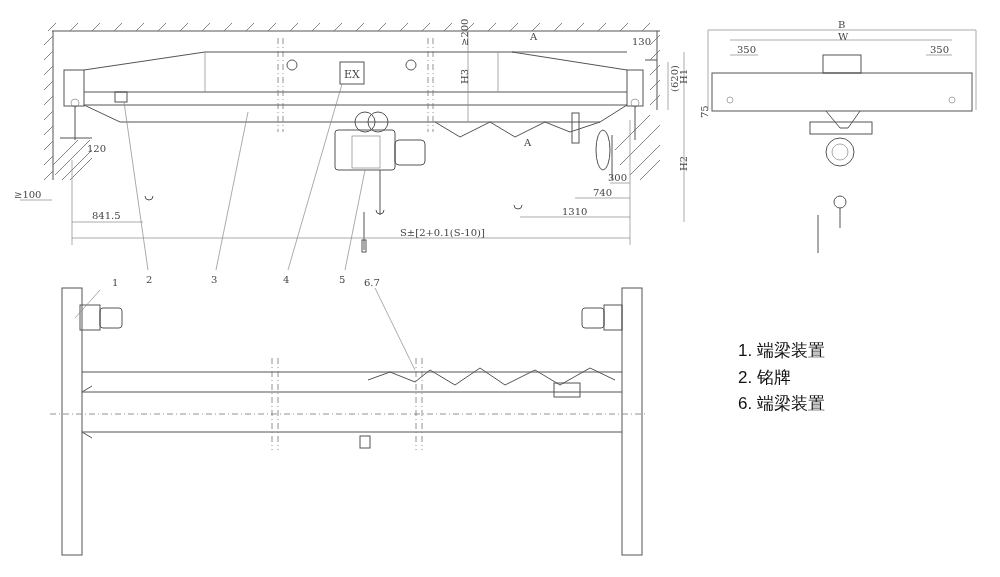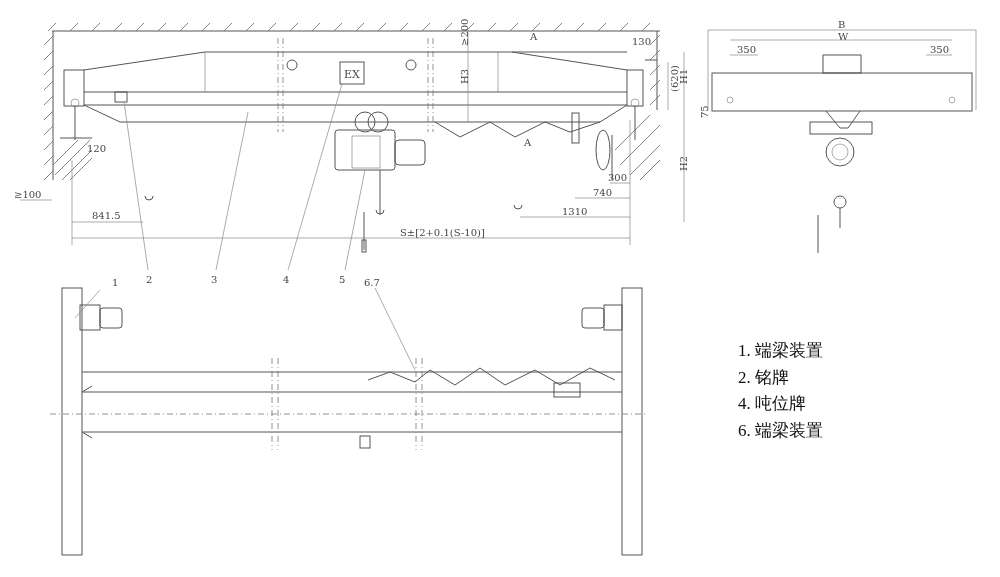--- a/index.html
+++ b/index.html
@@ -5,21 +5,21 @@
   html,body{margin:0;padding:0;background:#fff;}
   body{width:1000px;height:577px;position:relative;overflow:hidden;font-family:"DejaVu Serif",serif;}
   svg{position:absolute;left:0;top:0;}
   .ln{stroke:#555;stroke-width:1;fill:none;}
   .thin{stroke:#888;stroke-width:0.7;fill:none;}
   .dash{stroke:#777;stroke-width:0.8;fill:none;stroke-dasharray:6 3 1 3;}
   .hatch{stroke:#777;stroke-width:0.9;fill:none;}
   .dim{font-family:"DejaVu Serif",serif;font-size:10px;fill:#444;}
   .lbl{font-family:"DejaVu Serif",serif;font-size:11px;fill:#444;}
   .legend{position:absolute;left:738px;top:338px;}
-  .legend div{font-family:Liberation Serif, serif;font-size:17px;color:#111;line-height:26.5px;white-space:nowrap;}
+  .legend div{font-family:Liberation Sans, sans-serif;font-size:17px;color:#111;line-height:26.5px;white-space:nowrap;}
 </style>
 </head>
 <body>
 
 <svg width="1000" height="577" viewBox="0 0 1000 577">
 
   <g>
     <line class="ln" x1="52" y1="31" x2="660" y2="31"></line>
     <g class="hatch">
       <path d="M48 31 l8 -8 M70 31 l8 -8 M92 31 l8 -8 M114 31 l8 -8 M136 31 l8 -8 M158 31 l8 -8 M180 31 l8 -8 M202 31 l8 -8 M224 31 l8 -8 M246 31 l8 -8 M268 31 l8 -8 M290 31 l8 -8 M312 31 l8 -8 M334 31 l8 -8 M356 31 l8 -8 M378 31 l8 -8 M400 31 l8 -8 M422 31 l8 -8 M444 31 l8 -8 M466 31 l8 -8 M488 31 l8 -8 M510 31 l8 -8 M532 31 l8 -8 M554 31 l8 -8 M576 31 l8 -8 M598 31 l8 -8 M620 31 l8 -8 M642 31 l8 -8"></path>
@@ -176,15 +176,14 @@
     <line class="thin" x1="100" y1="290" x2="75" y2="318"></line>
     <text class="dim" x="112" y="286">1</text>
     <line class="thin" x1="375" y1="288" x2="415" y2="370"></line>
     <text class="dim" x="364" y="286">6.7</text>
   </g>
 </svg>
 
 <div class="legend">
   <div><span>1.</span> <span>端梁装置</span></div>
   <div><span>2.</span> <span>铭牌</span></div>
-  <div><span>4.</span> <span>吨位牌</span></div>
   <div><span>6.</span> <span>端梁装置</span></div>
 </div>
 
 </body></html>

